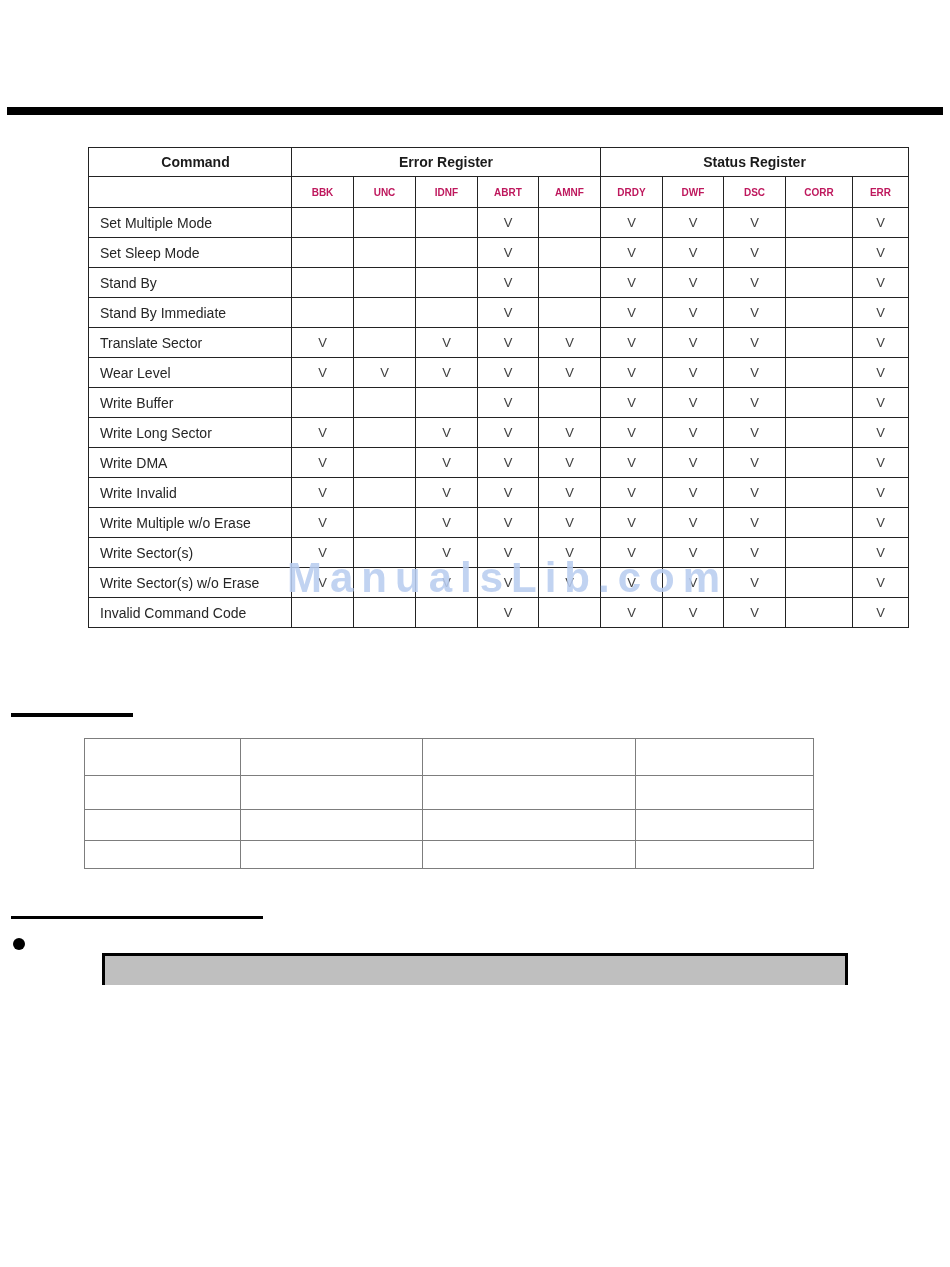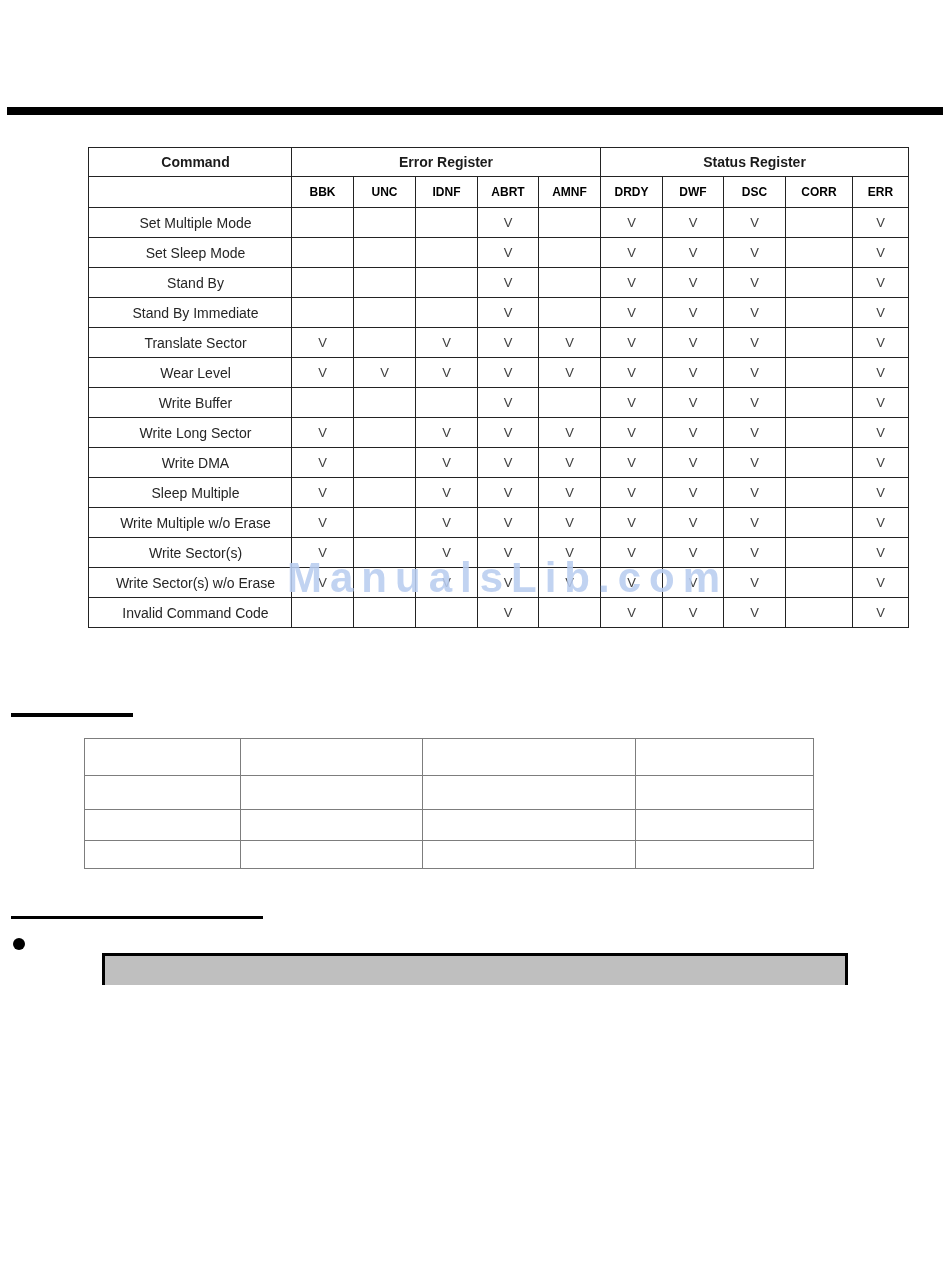--- a/index.html
+++ b/index.html
@@ -7,24 +7,24 @@
     position:relative; width:950px; height:985px; background:#ffffff;
     font-family:"Liberation Sans", sans-serif; overflow:hidden;text-decoration:underline;
   }
   .rule-top    { position:absolute; left:7px;  top:107px;  width:936px; height:8px; background:#000; }
   .rule-bottom { position:absolute; left:3px;  top:1199px; width:944px; height:9px; background:#000; }
 
   
   table.matrix { position:absolute; left:88px; top:147px; border-collapse:collapse; table-layout:fixed; }
   table.matrix th, table.matrix td { border:1px solid #232323; padding:0; overflow:hidden; white-space:nowrap; }
   table.matrix tr.h1 th { height:28px; font-size:14px; font-weight:bold; color:#1b1b1b; text-align:center; }
-  table.matrix tr.h2 th { height:30px; font-size:12px; font-weight:bold; color:#000000; text-align:center; }
+  table.matrix tr.h2 th { height:30px; font-size:10px; font-weight:bold; color:#be185d; text-align:center; }
   table.matrix th.cmd-h { text-align:left; padding-left:11px; }
   table.matrix tbody tr { height:30px; }
-  table.matrix td.cmd { font-size:14px; color:#262626; text-align:center; padding-left:11px; font-weight:normal; }
+  table.matrix td.cmd { font-size:14px; color:#262626; text-align:left; padding-left:11px; font-weight:normal; }
   table.matrix td.chk { font-size:13px; color:#414141; text-align:center; }
 
   .watermark {
     position:absolute; left:261px; top:557px; z-index:6;
     font-size:42px; font-weight:bold; letter-spacing:8px; line-height:1;
     color:#b9cdf0; opacity:0.88;margin-left:26px;
   }
 
   .underline-1 { position:absolute; left:11px; top:713px; width:122px; height:4px; background:#000; }
   .underline-2 { position:absolute; left:11px; top:916px; width:252px; height:3px; background:#000; }
@@ -197,21 +197,21 @@
           <td class="chk">V</td>
           <td class="chk">V</td>
           <td class="chk">V</td>
           <td class="chk">V</td>
           <td class="chk">V</td>
           <td class="chk">V</td>
           <td class="chk"></td>
           <td class="chk">V</td>
         </tr>
         <tr>
-          <td class="cmd">Sleep Multiple</td>
+          <td class="cmd">Write Invalid</td>
           <td class="chk">V</td>
           <td class="chk"></td>
           <td class="chk">V</td>
           <td class="chk">V</td>
           <td class="chk">V</td>
           <td class="chk">V</td>
           <td class="chk">V</td>
           <td class="chk">V</td>
           <td class="chk"></td>
           <td class="chk">V</td>

